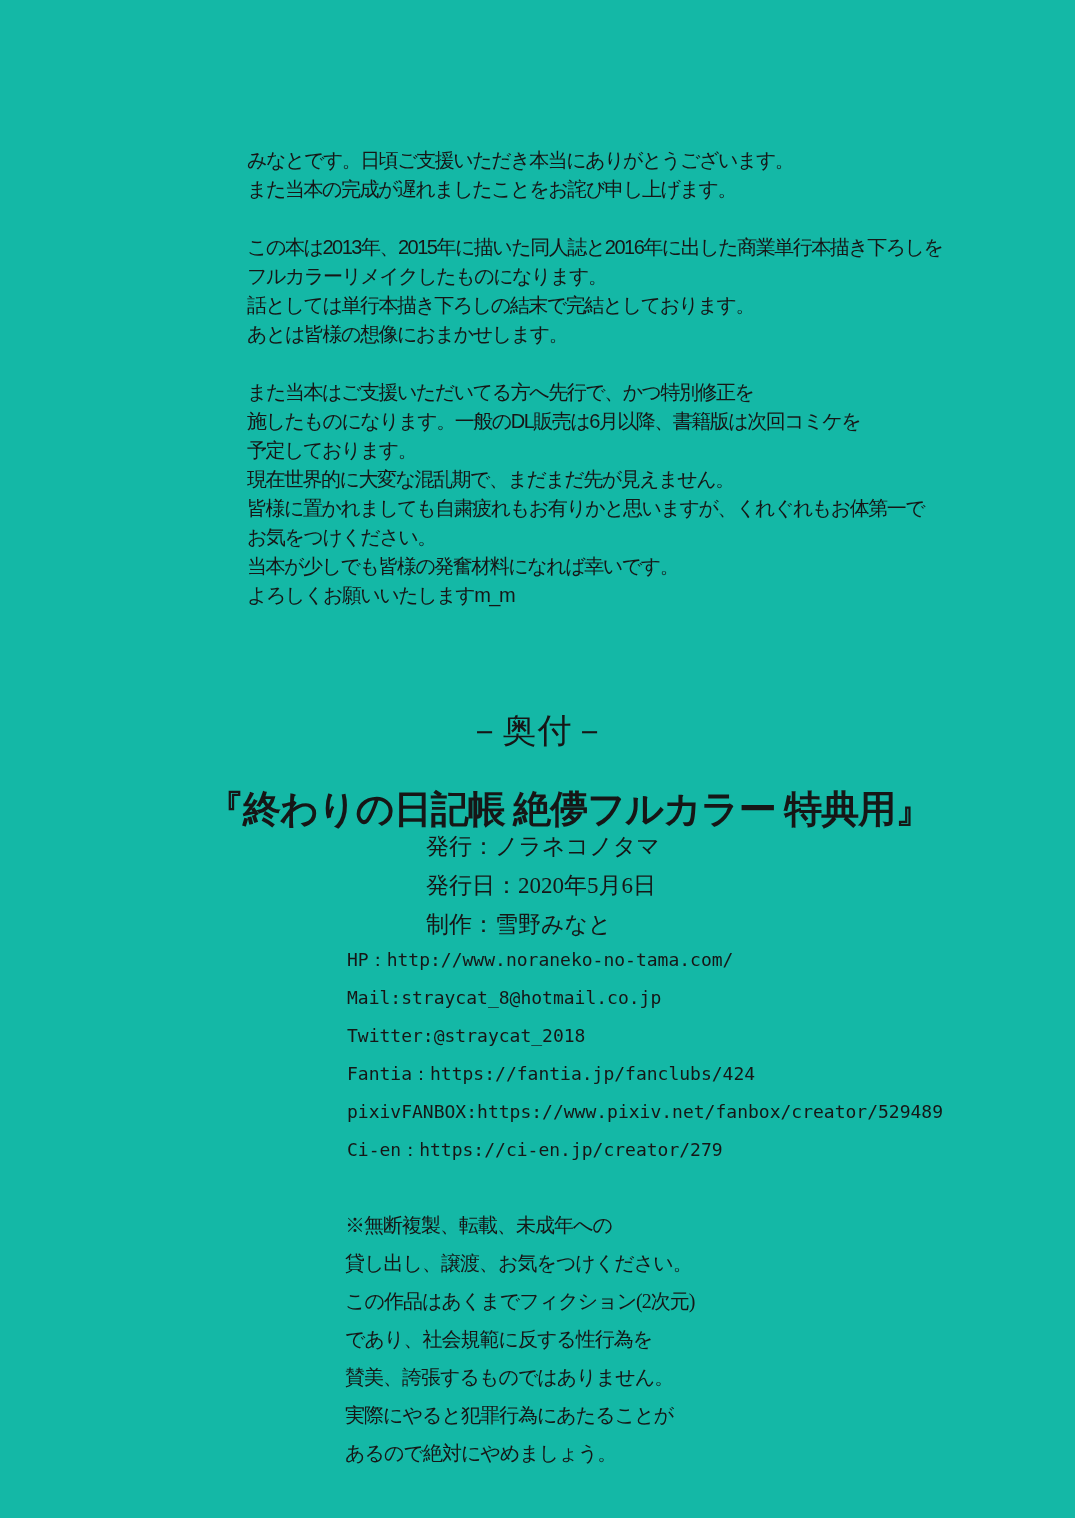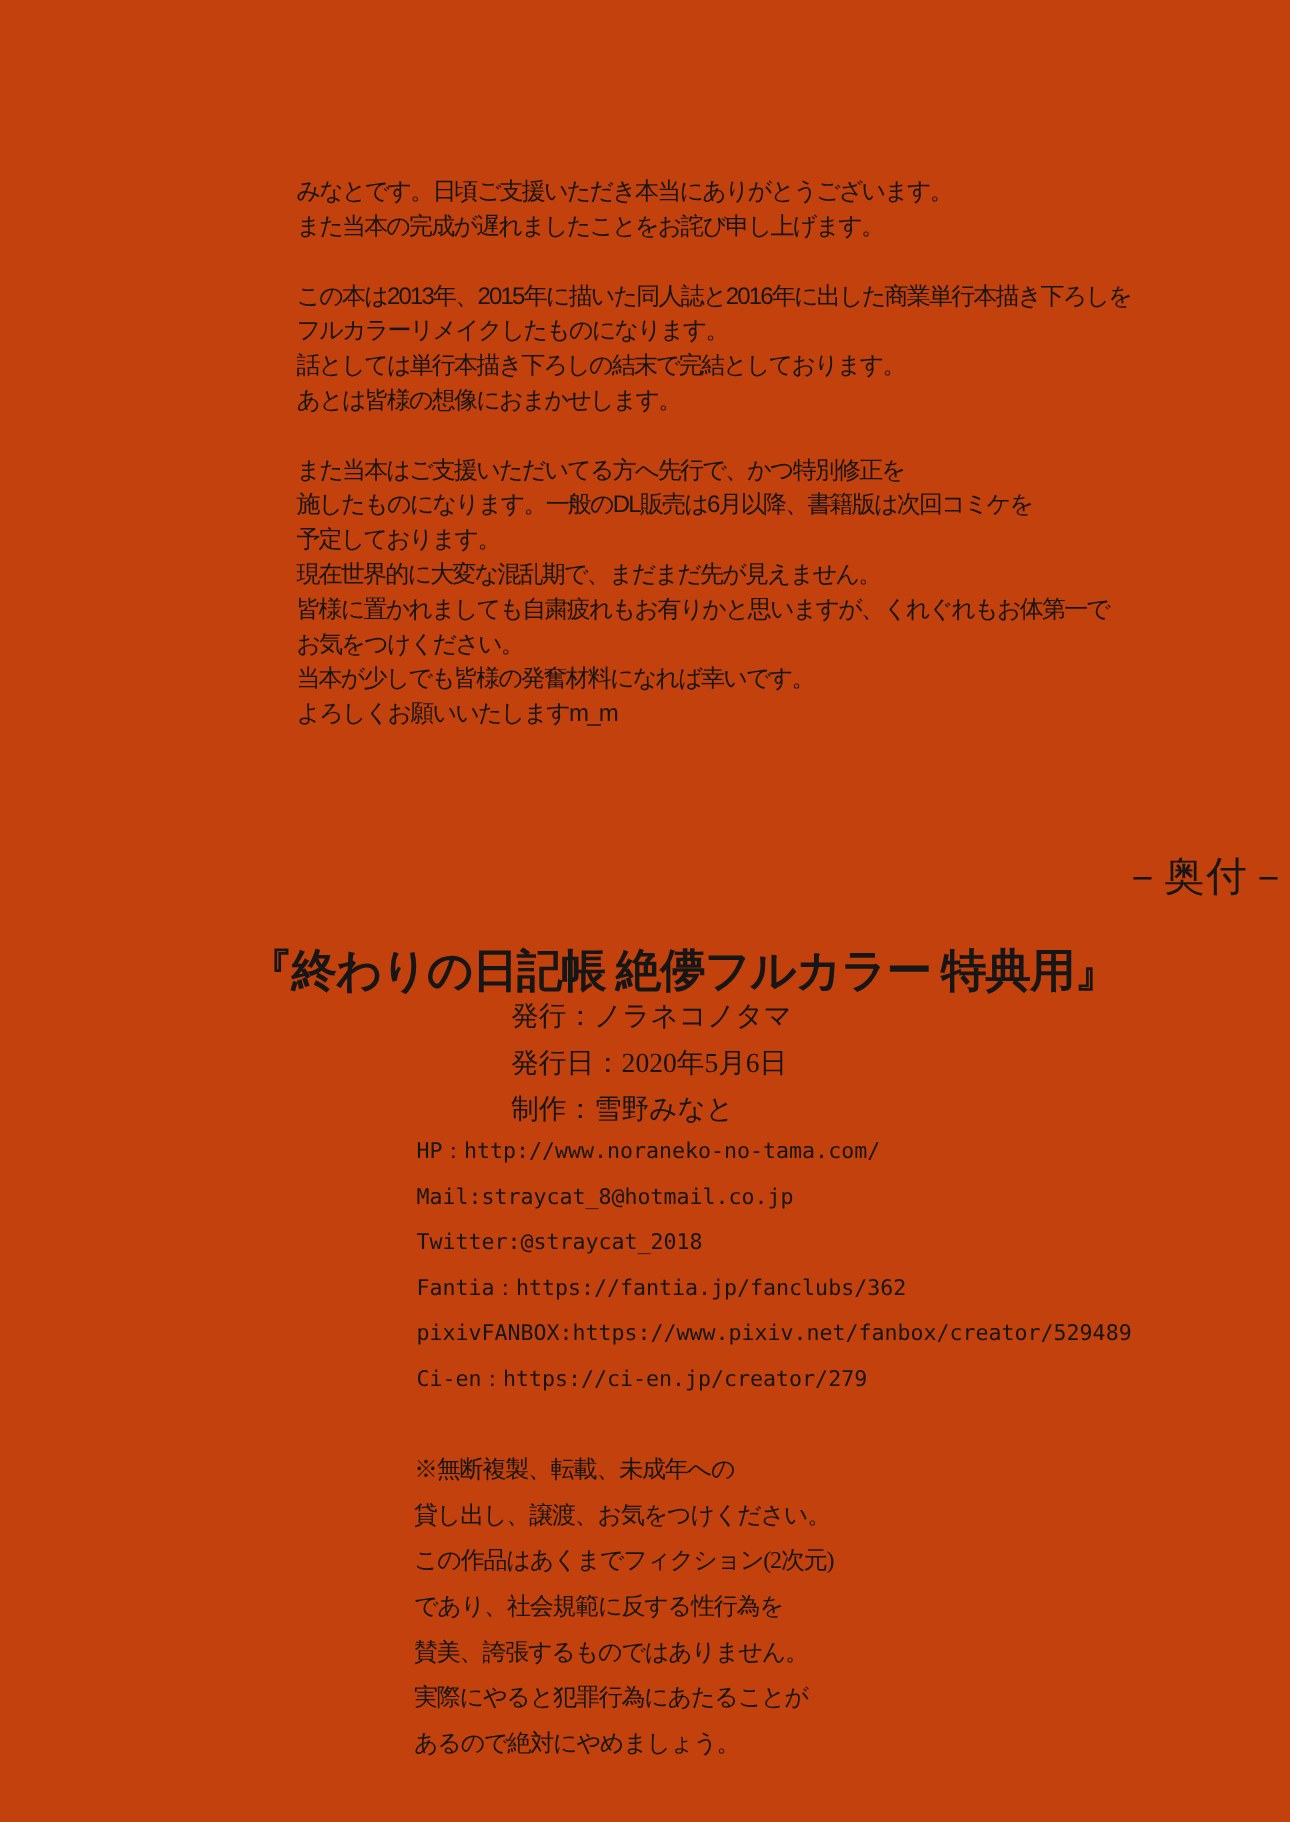--- a/index.html
+++ b/index.html
@@ -5,42 +5,42 @@
   html, body { margin: 0; padding: 0; }
   body {
     width: 1075px;
     height: 1518px;
     position: relative;
     background: #ffffff;
     color: #161616;
     font-family: "Liberation Sans", sans-serif;
     overflow: hidden;
   }
-  .page { position: absolute; inset: 0; background: #c2410c; text-decoration: underline; }
+  .page { position: absolute; inset: 0; background: #14b8a6; text-decoration: underline; }
 
   
   .afterword {
     position: absolute;
     left: 247px;
     top: 146px;
     font-size: 20px;
     line-height: 29px;
     letter-spacing: -1.5px;
     white-space: nowrap;
     font-family: "Liberation Sans", sans-serif;
   }
   .aw-line { min-height: 29px; }
 
   
   .colophon-heading {
     position: absolute;
     left: 0;
     top: 708px;
     width: 1075px;
-    text-align: right;
+    text-align: center;
     font-size: 34px;
     letter-spacing: 1px;
     font-family: "Liberation Sans", sans-serif;
     white-space: nowrap;
   }
 
   
   .book-title {
     position: absolute;
     left: 206px;
@@ -118,21 +118,21 @@
   <div class="publication">
     <div>発行：ノラネコノタマ</div>
     <div>発行日：2020年5月6日</div>
     <div>制作：雪野みなと</div>
   </div>
 
   <div class="contacts">
     <div>HP：http://www.noraneko-no-tama.com/</div>
     <div>Mail:straycat_8@hotmail.co.jp</div>
     <div>Twitter:@straycat_2018</div>
-    <div>Fantia：https://fantia.jp/fanclubs/362</div>
+    <div>Fantia：https://fantia.jp/fanclubs/424</div>
     <div>pixivFANBOX:https://www.pixiv.net/fanbox/creator/529489</div>
     <div>Ci-en：https://ci-en.jp/creator/279</div>
   </div>
 
   <div class="disclaimer">
     <div>※無断複製、転載、未成年への</div>
     <div>貸し出し、譲渡、お気をつけください。</div>
     <div>この作品はあくまでフィクション(2次元)</div>
     <div>であり、社会規範に反する性行為を</div>
     <div>賛美、誇張するものではありません。</div>

